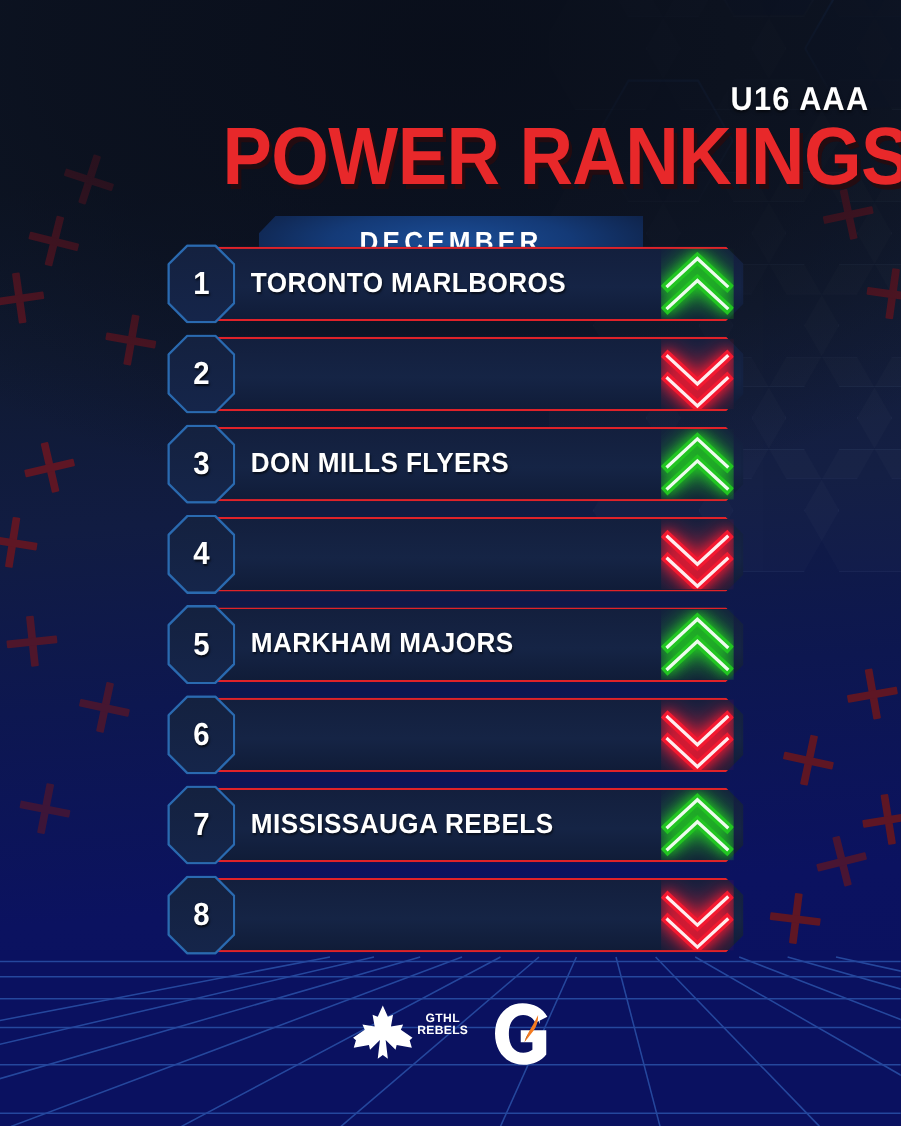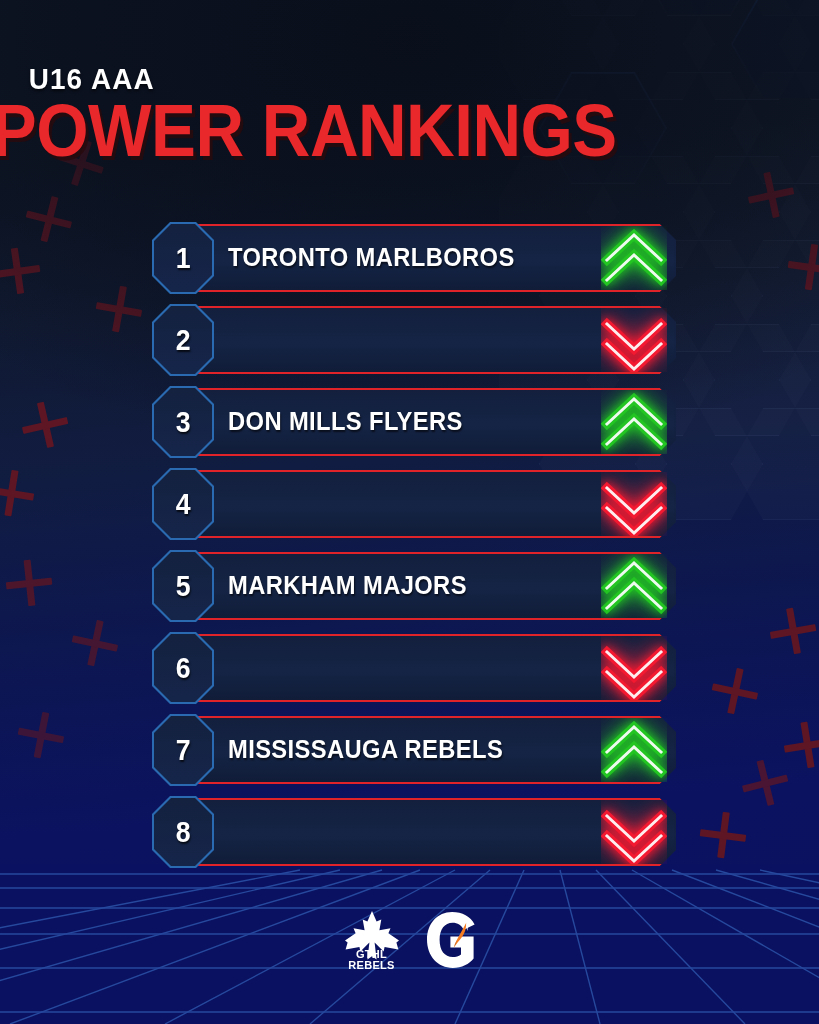--- a/index.html
+++ b/index.html
@@ -50,21 +50,21 @@
 
   
   .gridfloor {
     position:absolute; left:0; right:0; bottom:0; height:160px;
     overflow:hidden;
     background:#0a1160;
   }
   .gridfloor svg { position:absolute; inset:0; width:100%; height:100%; }
 
   
-  .header { position:absolute; top:4px; left:0; right:0; text-align:left; }
+  .header { position:absolute; top:16px; left:0; right:0; text-align:right; }
   .kicker {
     margin-top:58px;
     color:#ffffff; font-size:30px; font-weight:bold;
     letter-spacing:1.2px; font-family:"Liberation Sans", sans-serif;
     transform:scaleX(.93); text-shadow:0 2px 3px rgba(0,0,0,.6);
   }
   .bigtitle {
     margin-top:3px;
     color:#e8282a; font-size:66px; font-weight:bold; line-height:.96;
     letter-spacing:-0.5px;
@@ -136,21 +136,21 @@
   }
 
   .arrow { position:absolute; right:152px; top:2px; width:66px; height:64px; z-index:4; }
   .arrow svg{ display:block; }
 
   
   .footer {
     position:absolute; left:0; right:0; bottom:46px; height:76px;
     display:flex; align-items:center; justify-content:center; gap:22px; z-index:5;
   }
-  .logo-gthl { display:flex; flex-direction:column; align-items:center; }
+  .logo-gthl { display:flex; flex-direction:row; align-items:center; }
   .gthl-text {
     color:#fff; font-size:11px; font-weight:bold; line-height:1.02;
     letter-spacing:.3px; text-align:center; margin-top:-16px; position:relative; z-index:2;
   }
 </style>
 </head>
 <body>
 
 <div id="bg">
   <div class="bg-grad"></div>
@@ -229,20 +229,23 @@
         <line x1="0" y1="104" x2="819" y2="104"></line>
         <line x1="0" y1="148" x2="819" y2="148"></line>
       </g>
     </svg>
   </div>
 </div>
 
 <div class="header">
   <div class="kicker">U16 AAA</div>
   <div class="bigtitle">POWER RANKINGS</div>
+  <div class="monthwrap">
+    <div class="month">DECEMBER</div>
+  </div>
 </div>
 
 <div class="rows" id="rows">
     <div class="row">
     <div class="panel"></div>
     <div class="badge">
       <div class="oct"></div>
       <div class="num">1</div>
     </div>
     <div class="teamwrap">

